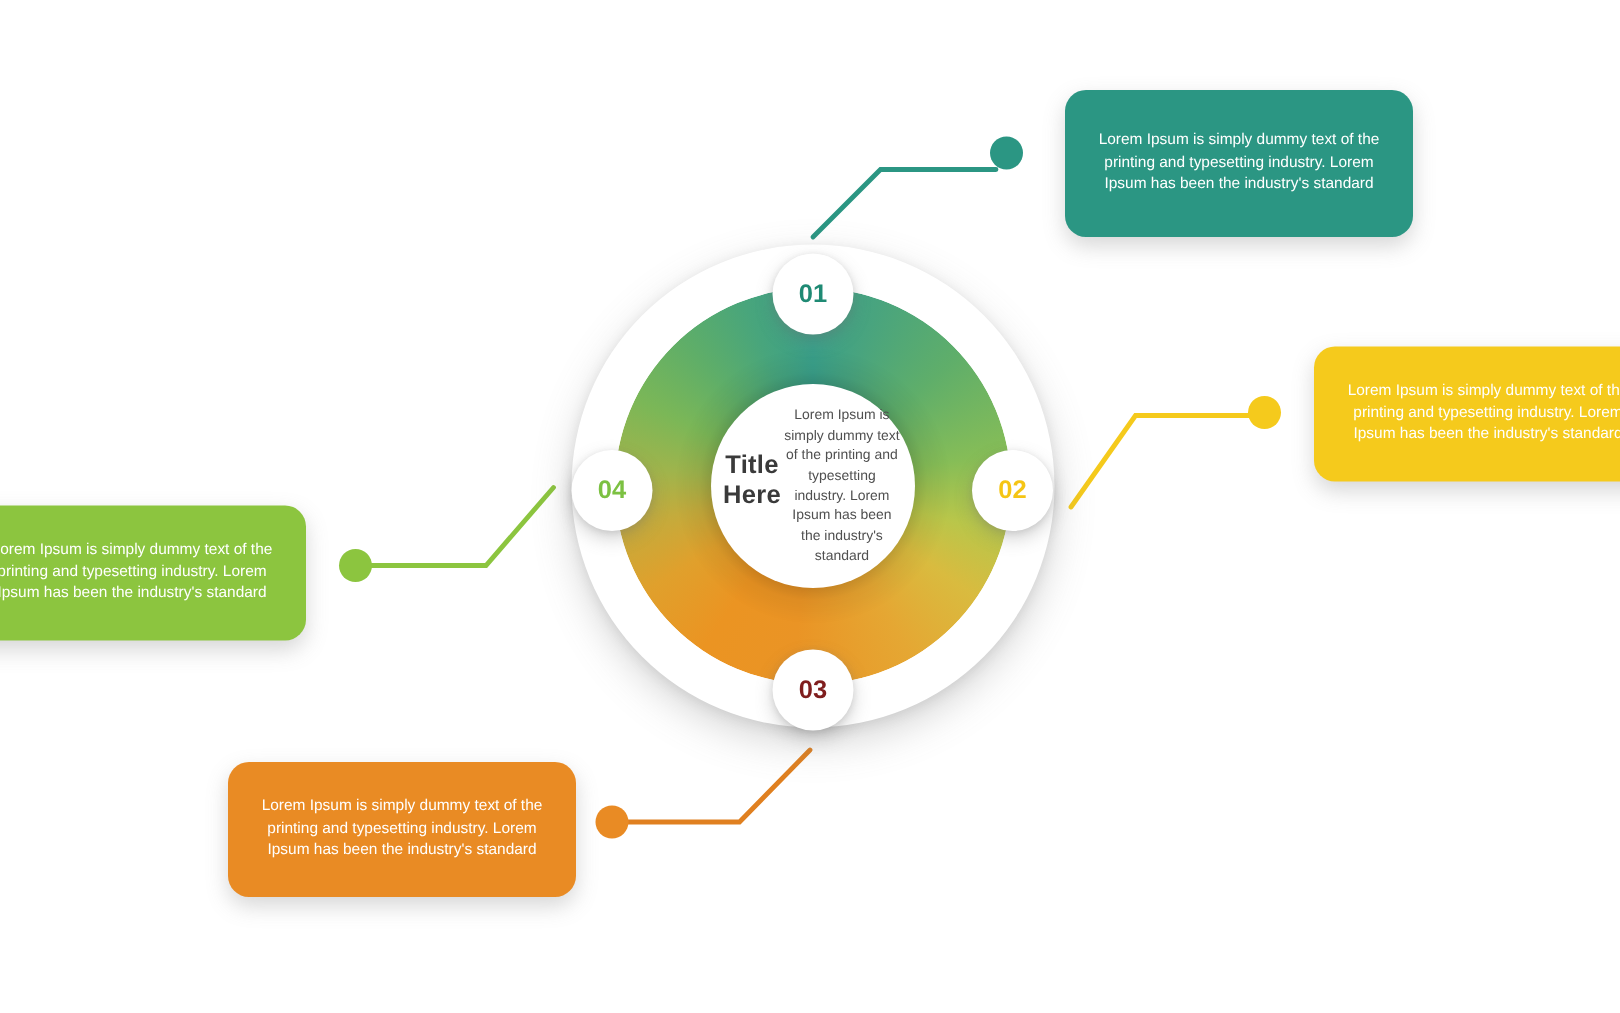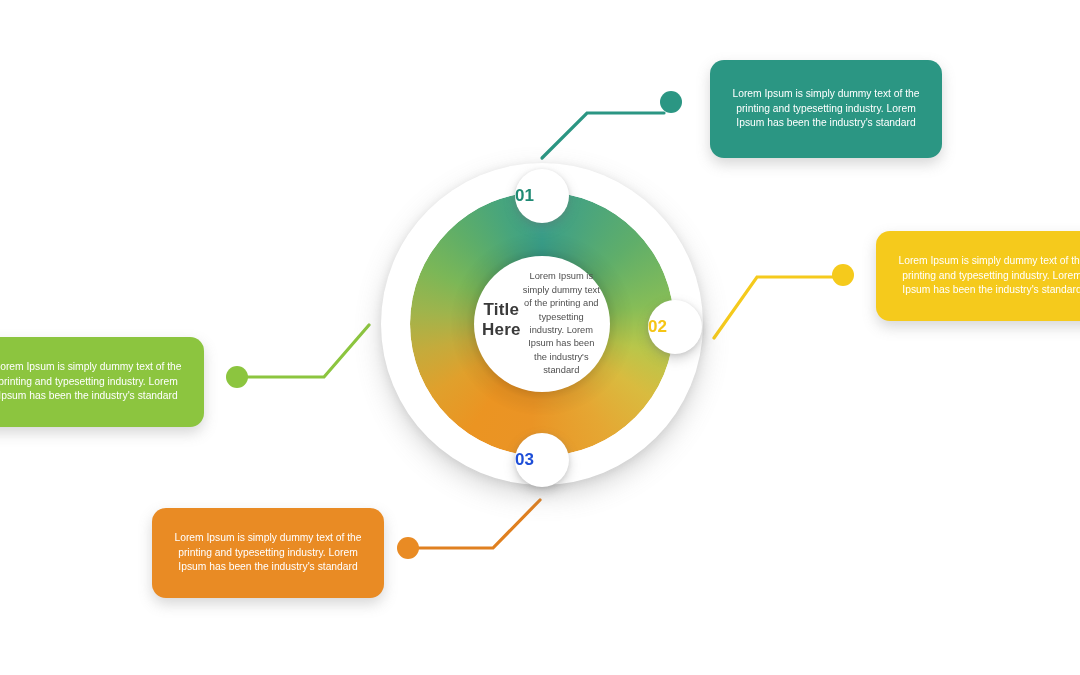--- a/index.html
+++ b/index.html
@@ -116,29 +116,29 @@
 
   
   .badge {
     position: absolute;
     width: 54px;
     height: 54px;
     border-radius: 50%;
     background: #ffffff;
     display: flex;
     align-items: center;
-    justify-content: flex-start;
+    justify-content: center;
     font-size: 17px;
     font-weight: bold;
     box-shadow: 0 5px 12px rgba(110,110,110,0.30),
                 0 1px 4px rgba(120,120,120,0.20);
   }
   .badge-01 { left: 515px; top: 169px; color: #1f8a74; }
   .badge-02 { left: 648px; top: 300px; color: #f5c515; }
-  .badge-03 { left: 515px; top: 433px; color: #1d4ed8; }
+  .badge-03 { left: 515px; top: 433px; color: #7f1d1d; }
   .badge-04 { left: 381px; top: 300px; color: #7cc142; }
 
   
   .callout {
     position: absolute;
     border-radius: 14px;
     color: #ffffff;
     font-size: 10.3px;
     line-height: 1.42;
     text-align: center;
@@ -209,20 +209,23 @@
 
   <div class="badge badge-01">
     <span>01</span>
   </div>
   <div class="badge badge-02">
     <span>02</span>
   </div>
   <div class="badge badge-03">
     <span>03</span>
   </div>
+  <div class="badge badge-04">
+    <span>04</span>
+  </div>
 
   <div class="callout callout-01">
     <span>Lorem Ipsum is simply dummy text of the printing and typesetting industry. Lorem Ipsum has been the industry's standard</span>
   </div>
   <div class="callout callout-02">
     <span>Lorem Ipsum is simply dummy text of the printing and typesetting industry. Lorem Ipsum has been the industry's standard</span>
   </div>
   <div class="callout callout-03">
     <span>Lorem Ipsum is simply dummy text of the printing and typesetting industry. Lorem Ipsum has been the industry's standard</span>
   </div>

